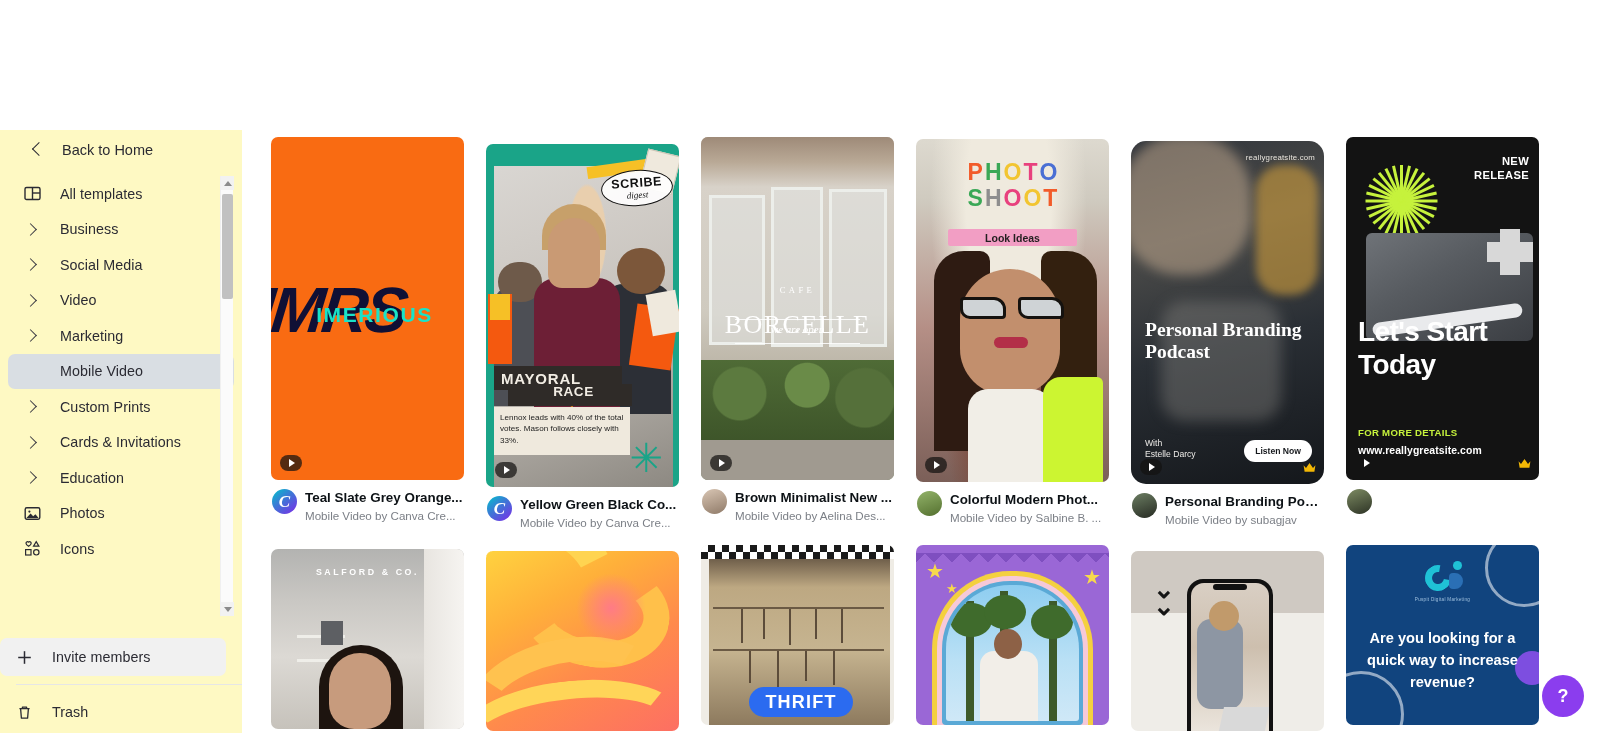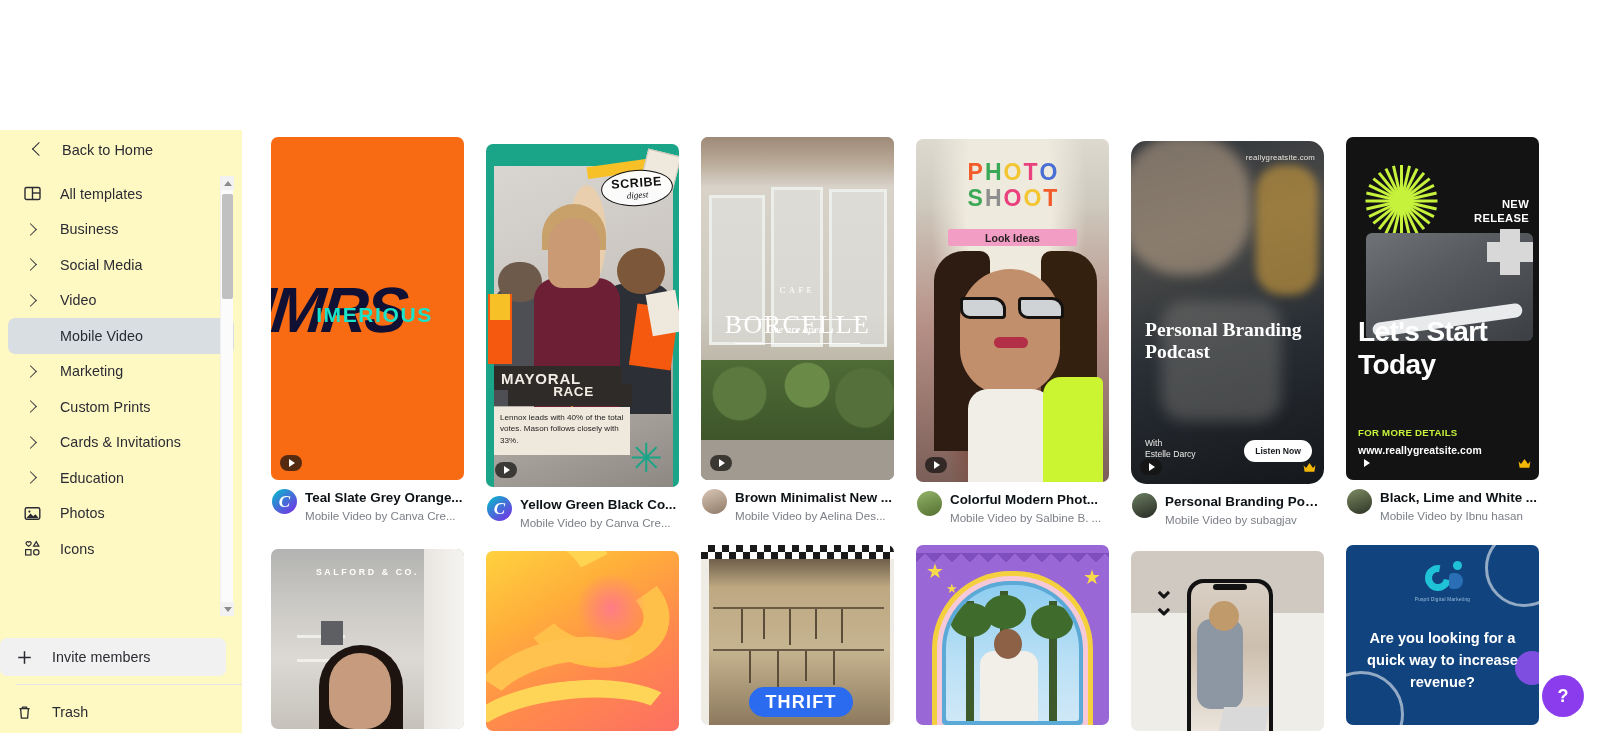--- a/index.html
+++ b/index.html
@@ -248,21 +248,21 @@
   .c5 .ttl { position:absolute; left:14px; top:178px; color:#fff;
     font-family:"Liberation Serif", serif; font-weight:700; font-size:19.5px; line-height:22px; }
   .c5 .with { position:absolute; left:14px; bottom:24px; color:#eceae7; font-size:8.6px; line-height:11px;}
   .c5 .listen {
     position:absolute; right:12px; bottom:22px; background:#fff; color:#15181c;
     font-size:8.6px; font-weight:700; padding:6px 11px; border-radius:11px;
   }
 
   
   .c6 { background:#131313; }
-  .c6 .newrel { position:absolute; right:10px; top:17px; text-align:right; color:#fff; font-size:11.2px; font-weight:800; line-height:14px; letter-spacing:.3px;margin-top:43px;}
+  .c6 .newrel { position:absolute; right:10px; top:17px; text-align:right; color:#fff; font-size:11.2px; font-weight:800; line-height:14px; letter-spacing:.3px;}
   .c6 .burst { position:absolute; left:18px; top:26px; width:76px; height:76px; }
   .c6 .burst i { position:absolute; left:36px; top:2px; width:3px; height:36px; background:#c6f23c; transform-origin: 1.5px 36px; }
   .c6 .burst .core { position:absolute; left:28px; top:28px; width:20px;height:20px;border-radius:50%;background:#c6f23c;}
   .c6 .shoe { position:absolute; left:20px; top:96px; right:6px; height:108px;
       background: linear-gradient(150deg,#6f7378 0%,#575b60 40%,#3b3e43 100%); border-radius:6px; }
   .c6 .shoe::after { content:""; position:absolute; left:6px; bottom:14px; right:10px; height:14px; background:#e9eaec; border-radius:7px; transform: rotate(-8deg); }
   .c6 .xmark { position:absolute; right:6px; top:92px; width:46px;height:46px; }
   .c6 .xmark i { position:absolute; left:13px; top:0; width:20px; height:46px; background:#d8d8d8; }
   .c6 .xmark i.h { left:0; top:13px; width:46px; height:20px; }
   .c6 .lst { position:absolute; left:12px; top:178px; color:#fff; font-size:28px; font-weight:800; line-height:33px; letter-spacing:-.6px;}
@@ -402,29 +402,29 @@
           <span class="nav-lbl">Social Media</span>
         </div>
 
         <div class="nav-item">
           <span class="nav-ico">
               <i class="chev-r"></i>
             </span>
           <span class="nav-lbl">Video</span>
         </div>
 
-        <div class="nav-item child active">
-          <span class="nav-lbl">Mobile Video</span>
-        </div>
-
         <div class="nav-item">
           <span class="nav-ico">
               <i class="chev-r"></i>
             </span>
           <span class="nav-lbl">Marketing</span>
+        </div>
+
+        <div class="nav-item child active">
+          <span class="nav-lbl">Mobile Video</span>
         </div>
 
         <div class="nav-item">
           <span class="nav-ico">
               <i class="chev-r"></i>
             </span>
           <span class="nav-lbl">Custom Prints</span>
         </div>
 
         <div class="nav-item">
@@ -707,24 +707,20 @@
             <i></i>
           </div>
         <div class="crown">
           <svg width="13" height="11" viewBox="0 0 13 11">
               <path d="M0.6 3.2 3 6 6.5 1 10 6l2.4-2.8-1 6.6H1.6z" fill="#f2b705"></path>
             </svg>
         </div>
       </div>
       <div class="meta">
         <div class="avatar" style="background:linear-gradient(160deg,#7d8b63,#2d3325);"></div>
-        <div class="meta-txt">
-          <div class="m-title">Black, Lime and White ...</div>
-          <div class="m-sub">Mobile Video by Ibnu hasan</div>
-        </div>
       </div>
     </div>
 
     <div class="card" style="left:0; top:412px;">
       <div class="thumb short r1">
         <div class="curt"></div>
         <div class="shelf" style="top:86px;"></div>
         <div class="shelf" style="top:110px;"></div>
         <div class="frame"></div>
         <div class="hr"></div>

